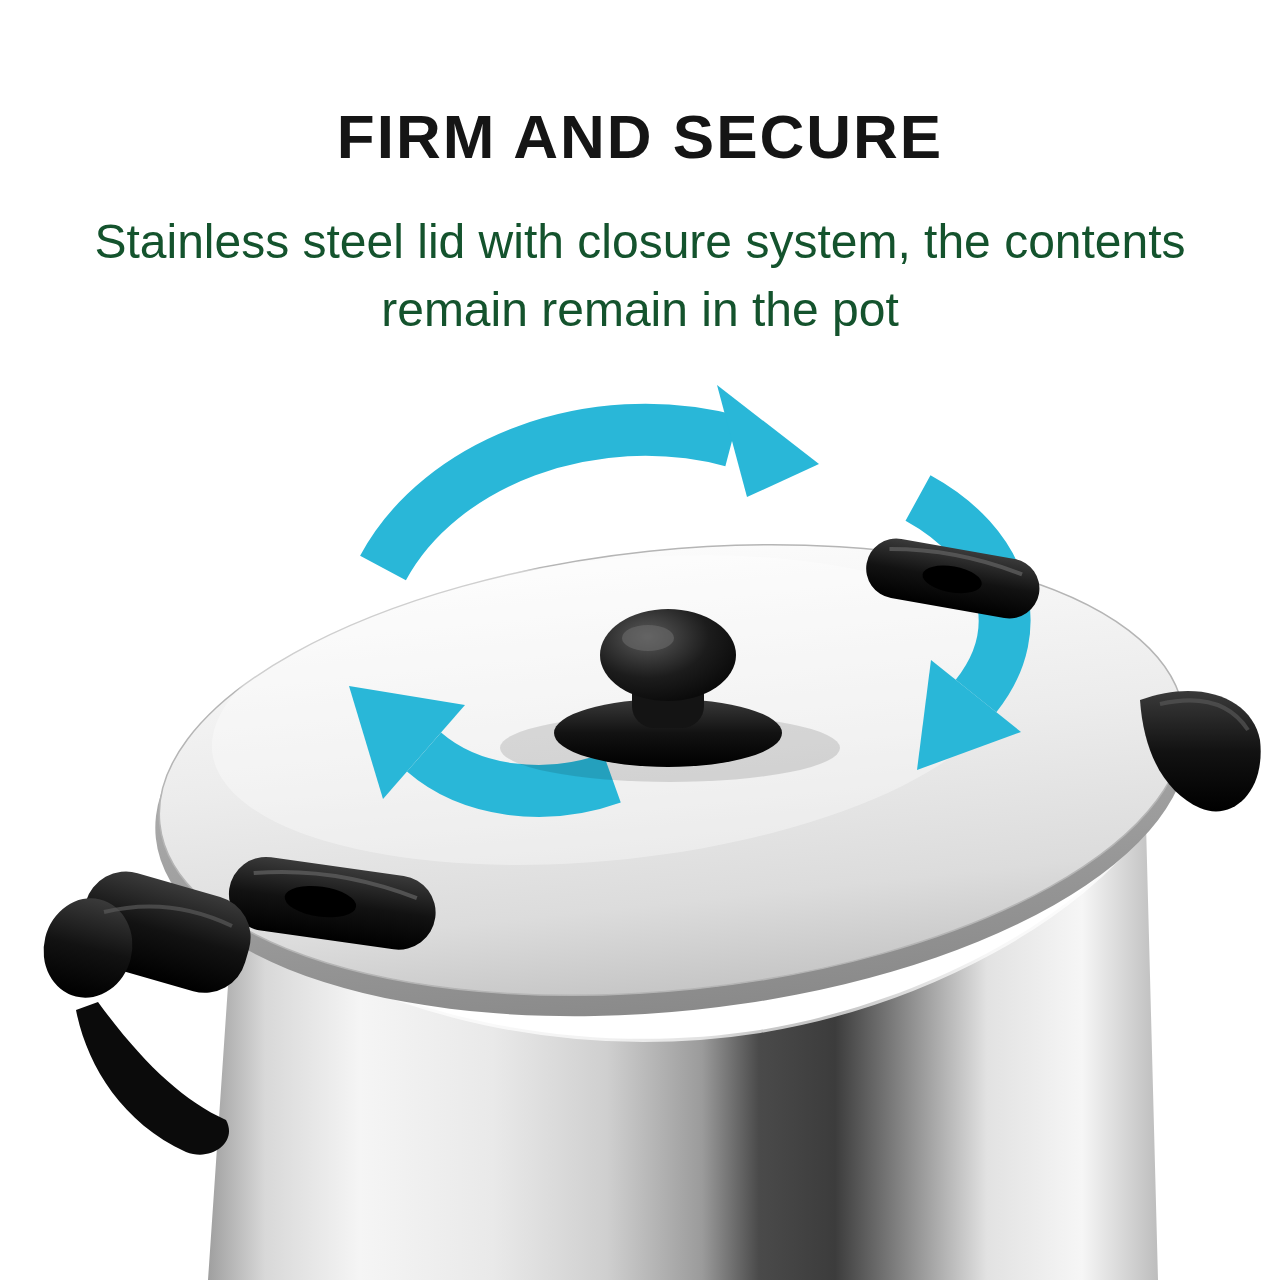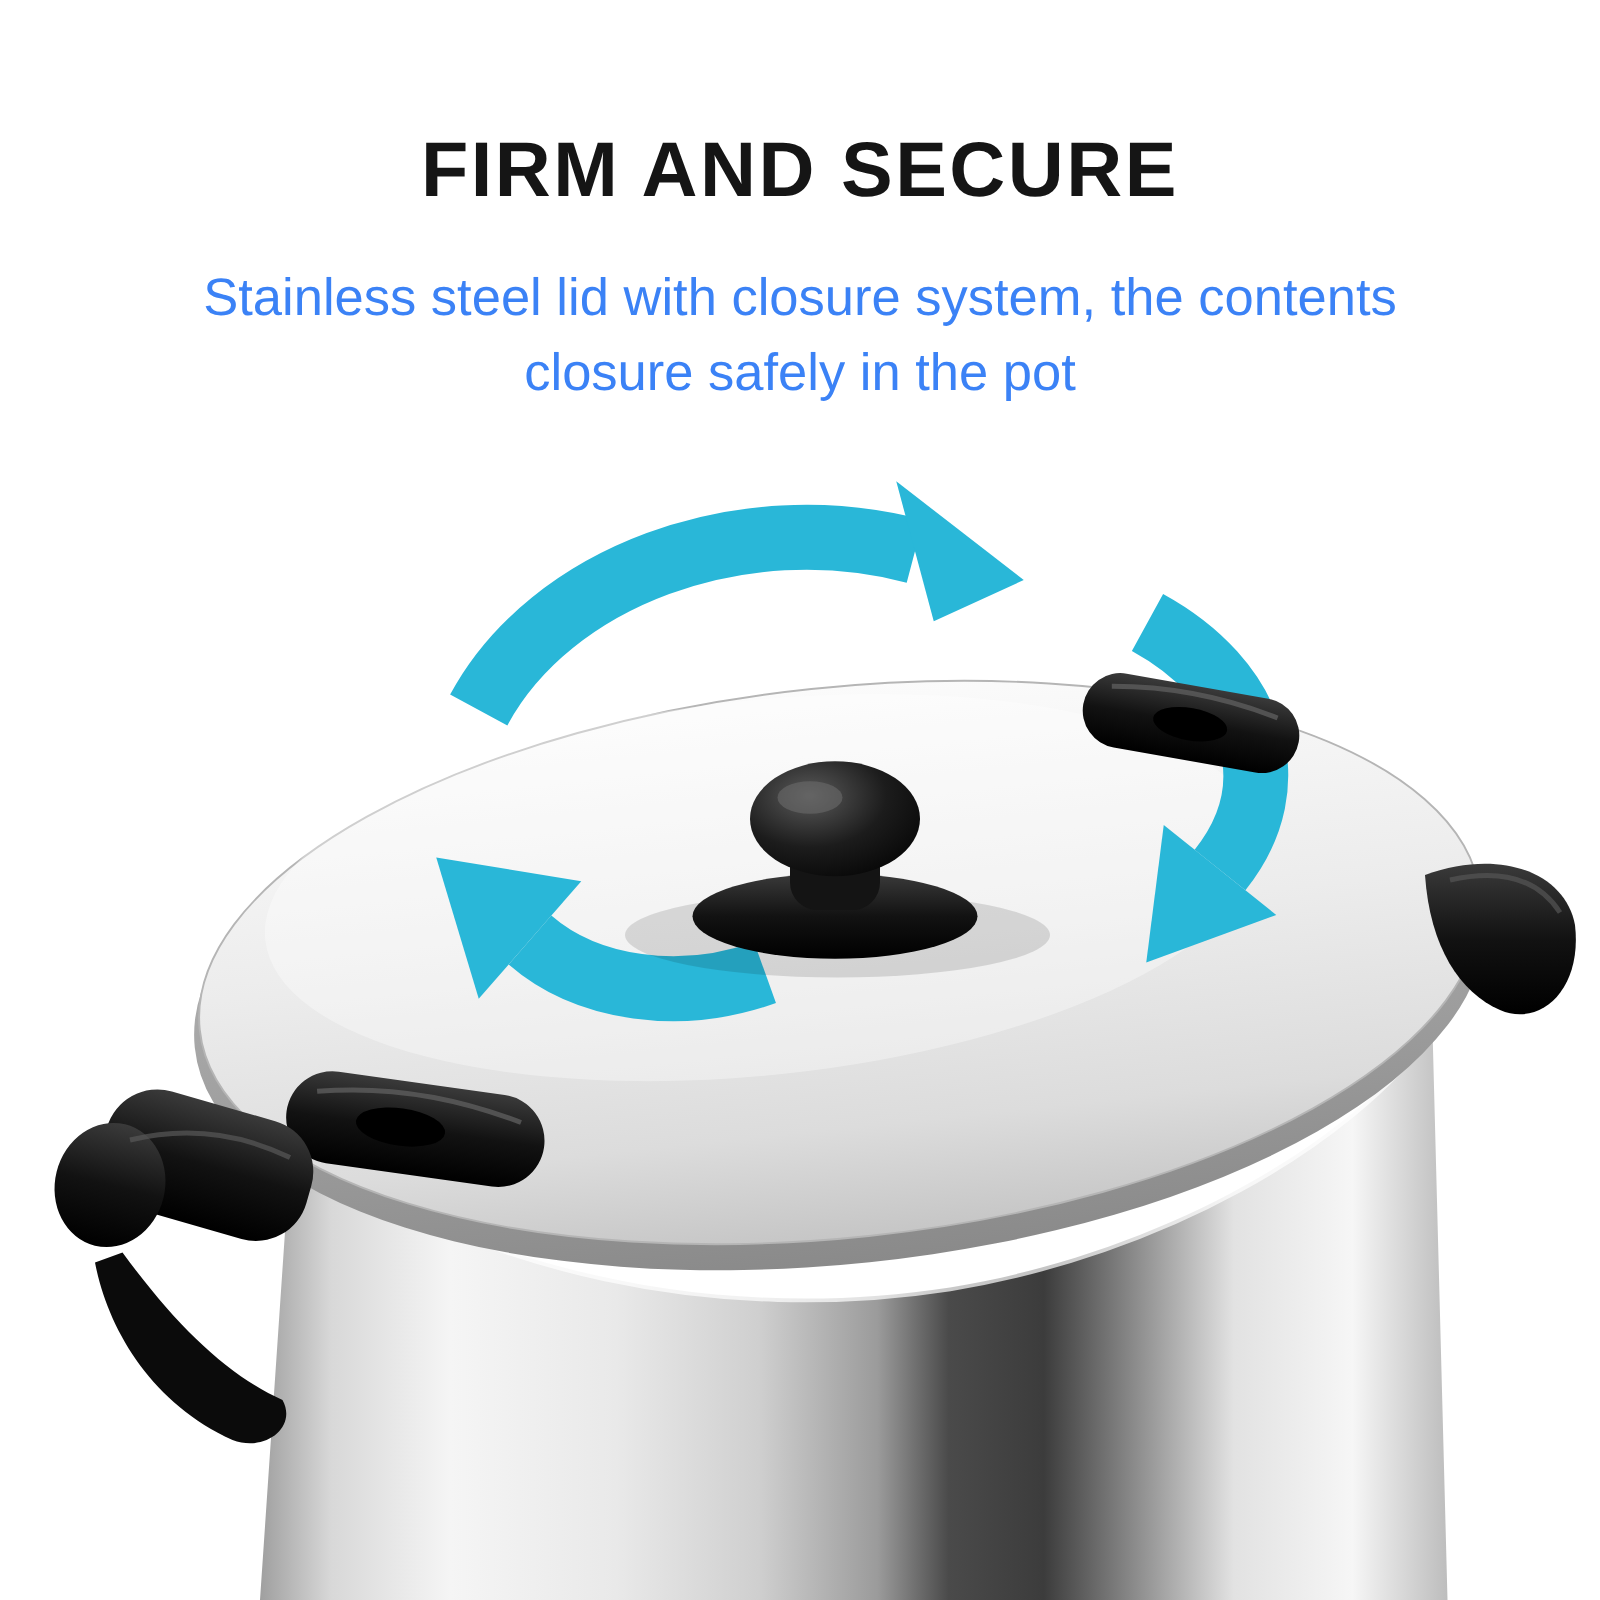--- a/index.html
+++ b/index.html
@@ -25,23 +25,23 @@
   }
   .headline {
     margin: 0 0 36px 0;
     font-size: 62px;
     font-weight: 700;
     letter-spacing: 2px;
     color: #151515;
   }
   .subheadline {
     margin: 0 auto;
-    font-size: 42px;
+    font-size: 48px;
     font-weight: 400;
-    color: #3b82f6;
+    color: #14532d;
     line-height: 1.42;
   }
   .subheadline span { display: block; }
   .product-figure {
     position: absolute;
     top: 0;
     left: 0;
     margin: 0;
     z-index: 1;
     width: 1280px;
@@ -51,21 +51,21 @@
 </style>
 </head>
 <body>
 
 <div class="page">
 
   <header class="hero-text">
     <h1 class="headline">FIRM AND SECURE</h1>
     <p class="subheadline">
       <span>Stainless steel lid with closure system, the contents</span>
-      <span>closure safely in the pot</span>
+      <span>remain remain in the pot</span>
     </p>
   </header>
 
   <figure class="product-figure">
     <svg width="1280" height="1280" viewBox="0 0 1280 1280" xmlns="http://www.w3.org/2000/svg">
       <defs>
         <linearGradient id="lidGrad" x1="0" y1="0" x2="0" y2="1">
           <stop offset="0" stop-color="#fbfbfb"></stop>
           <stop offset="0.45" stop-color="#ececec"></stop>
           <stop offset="0.8" stop-color="#dcdcdc"></stop>

